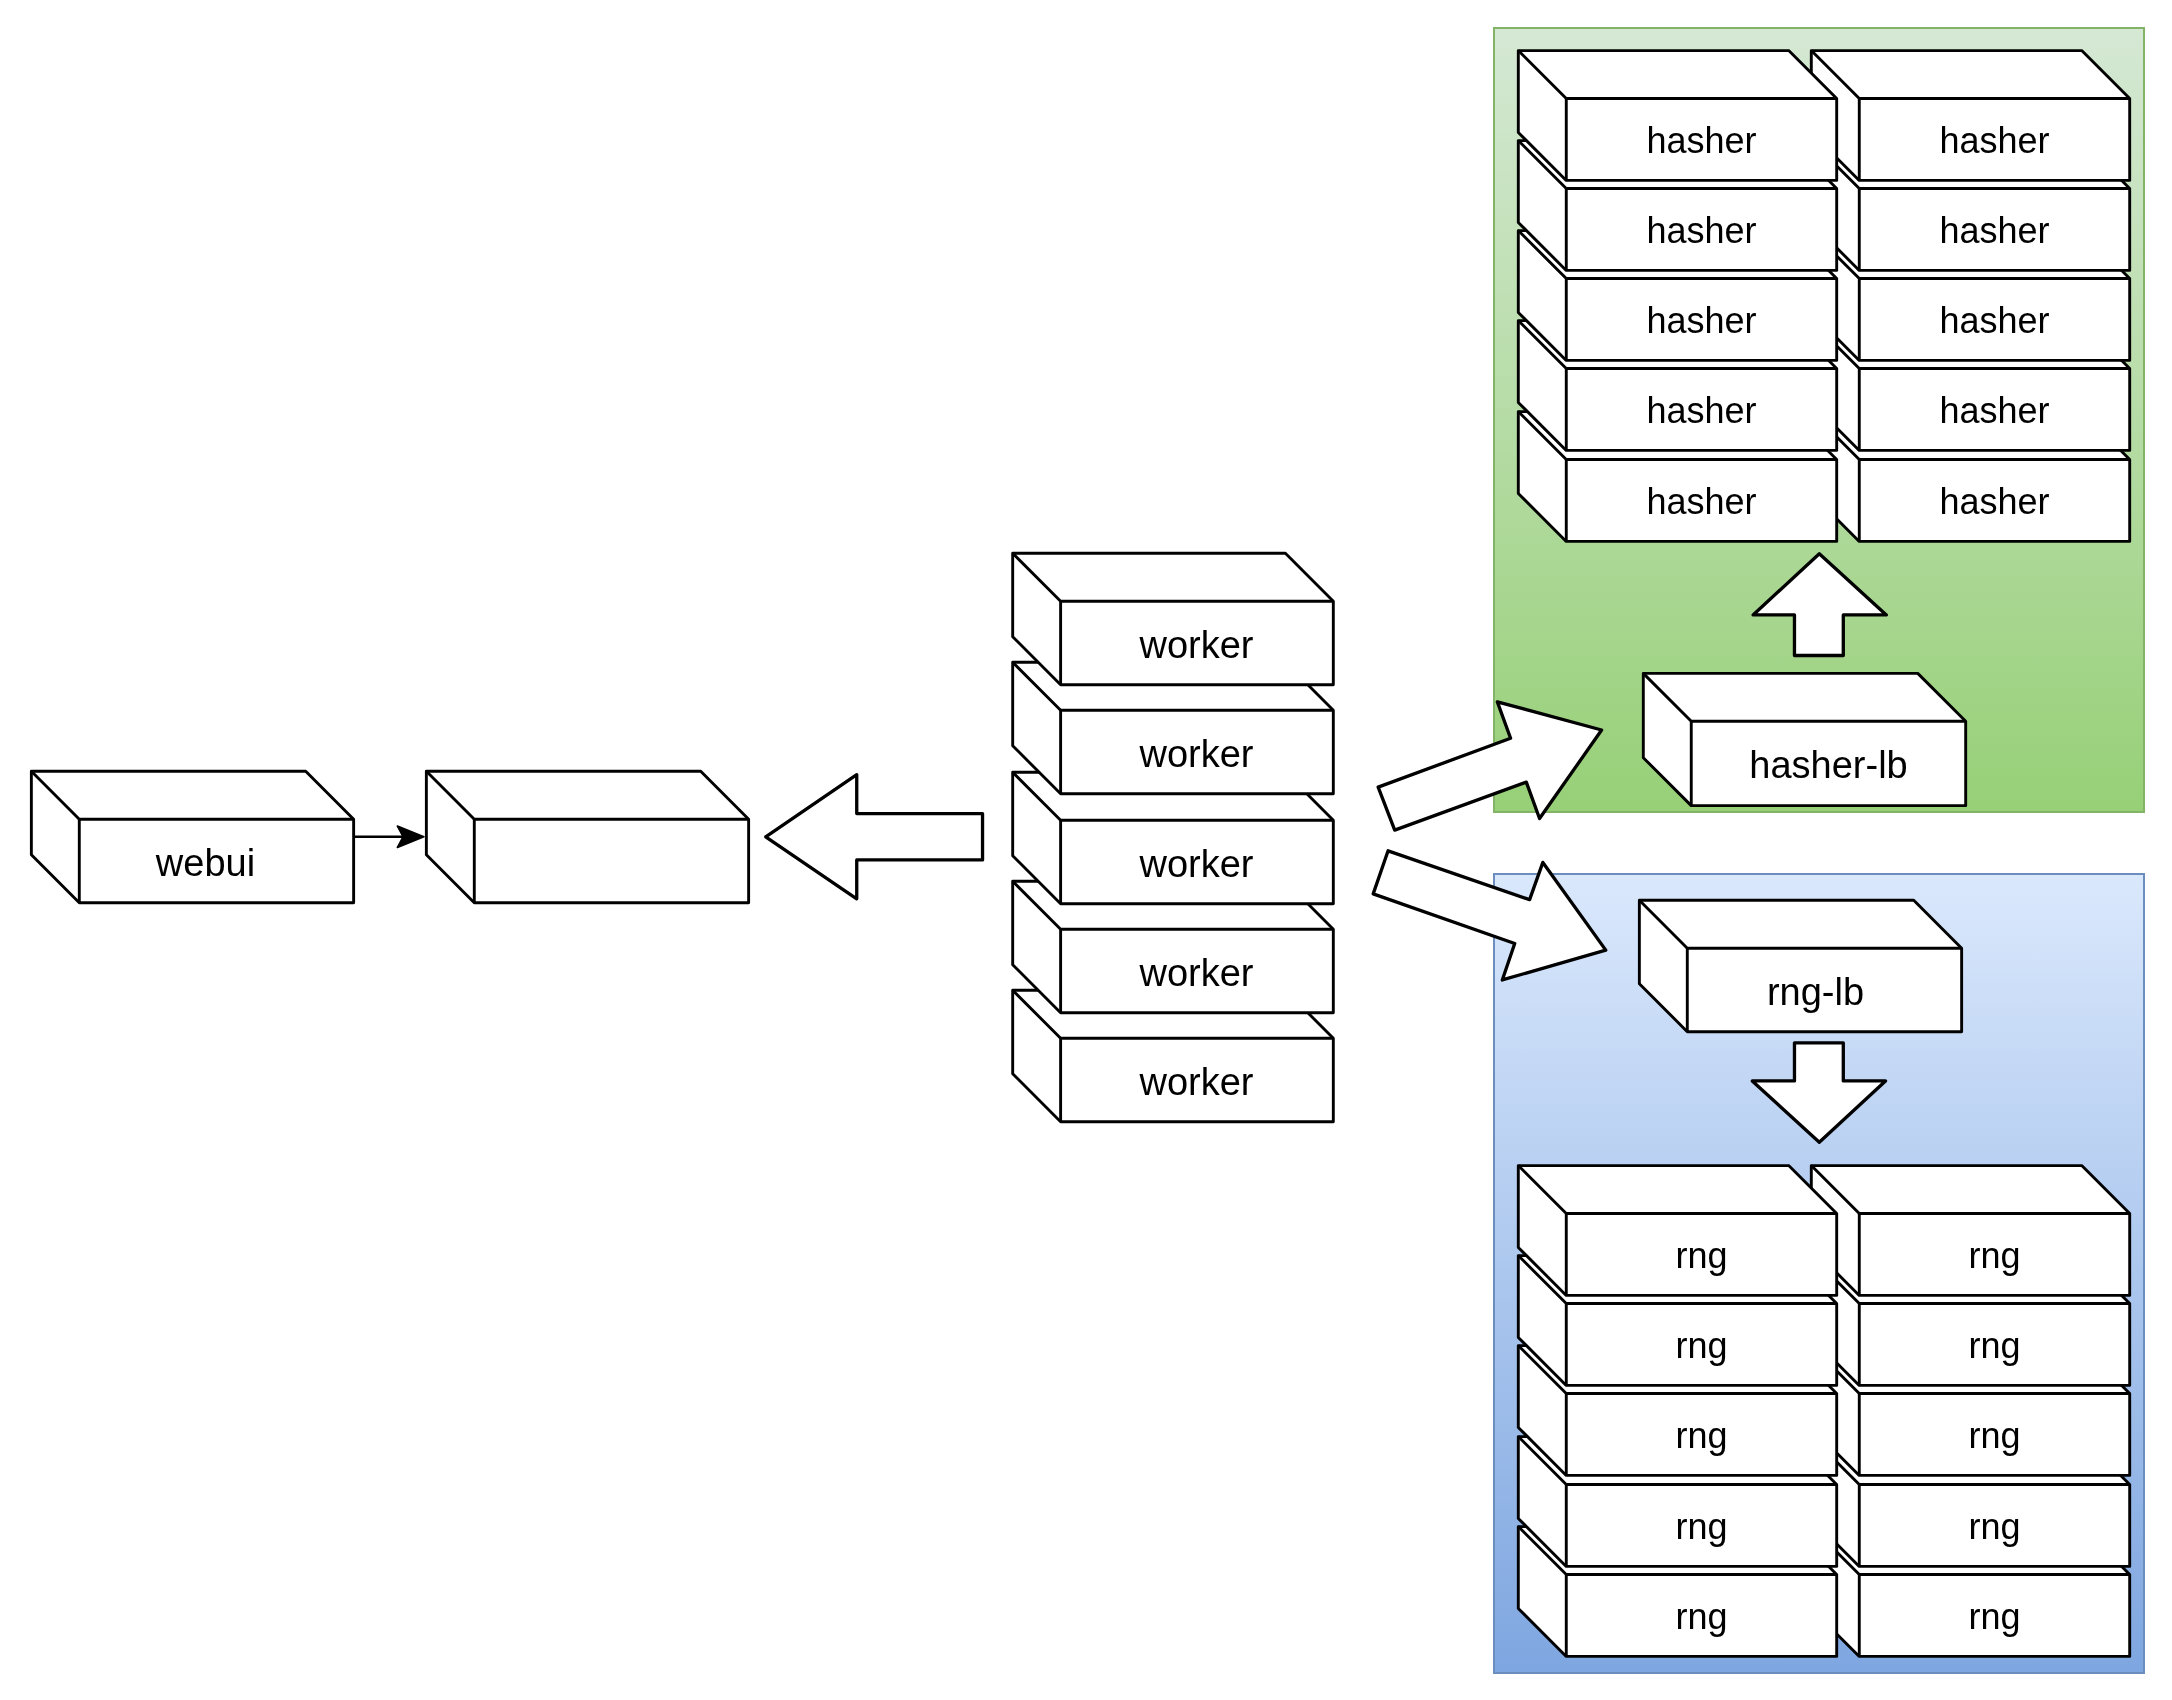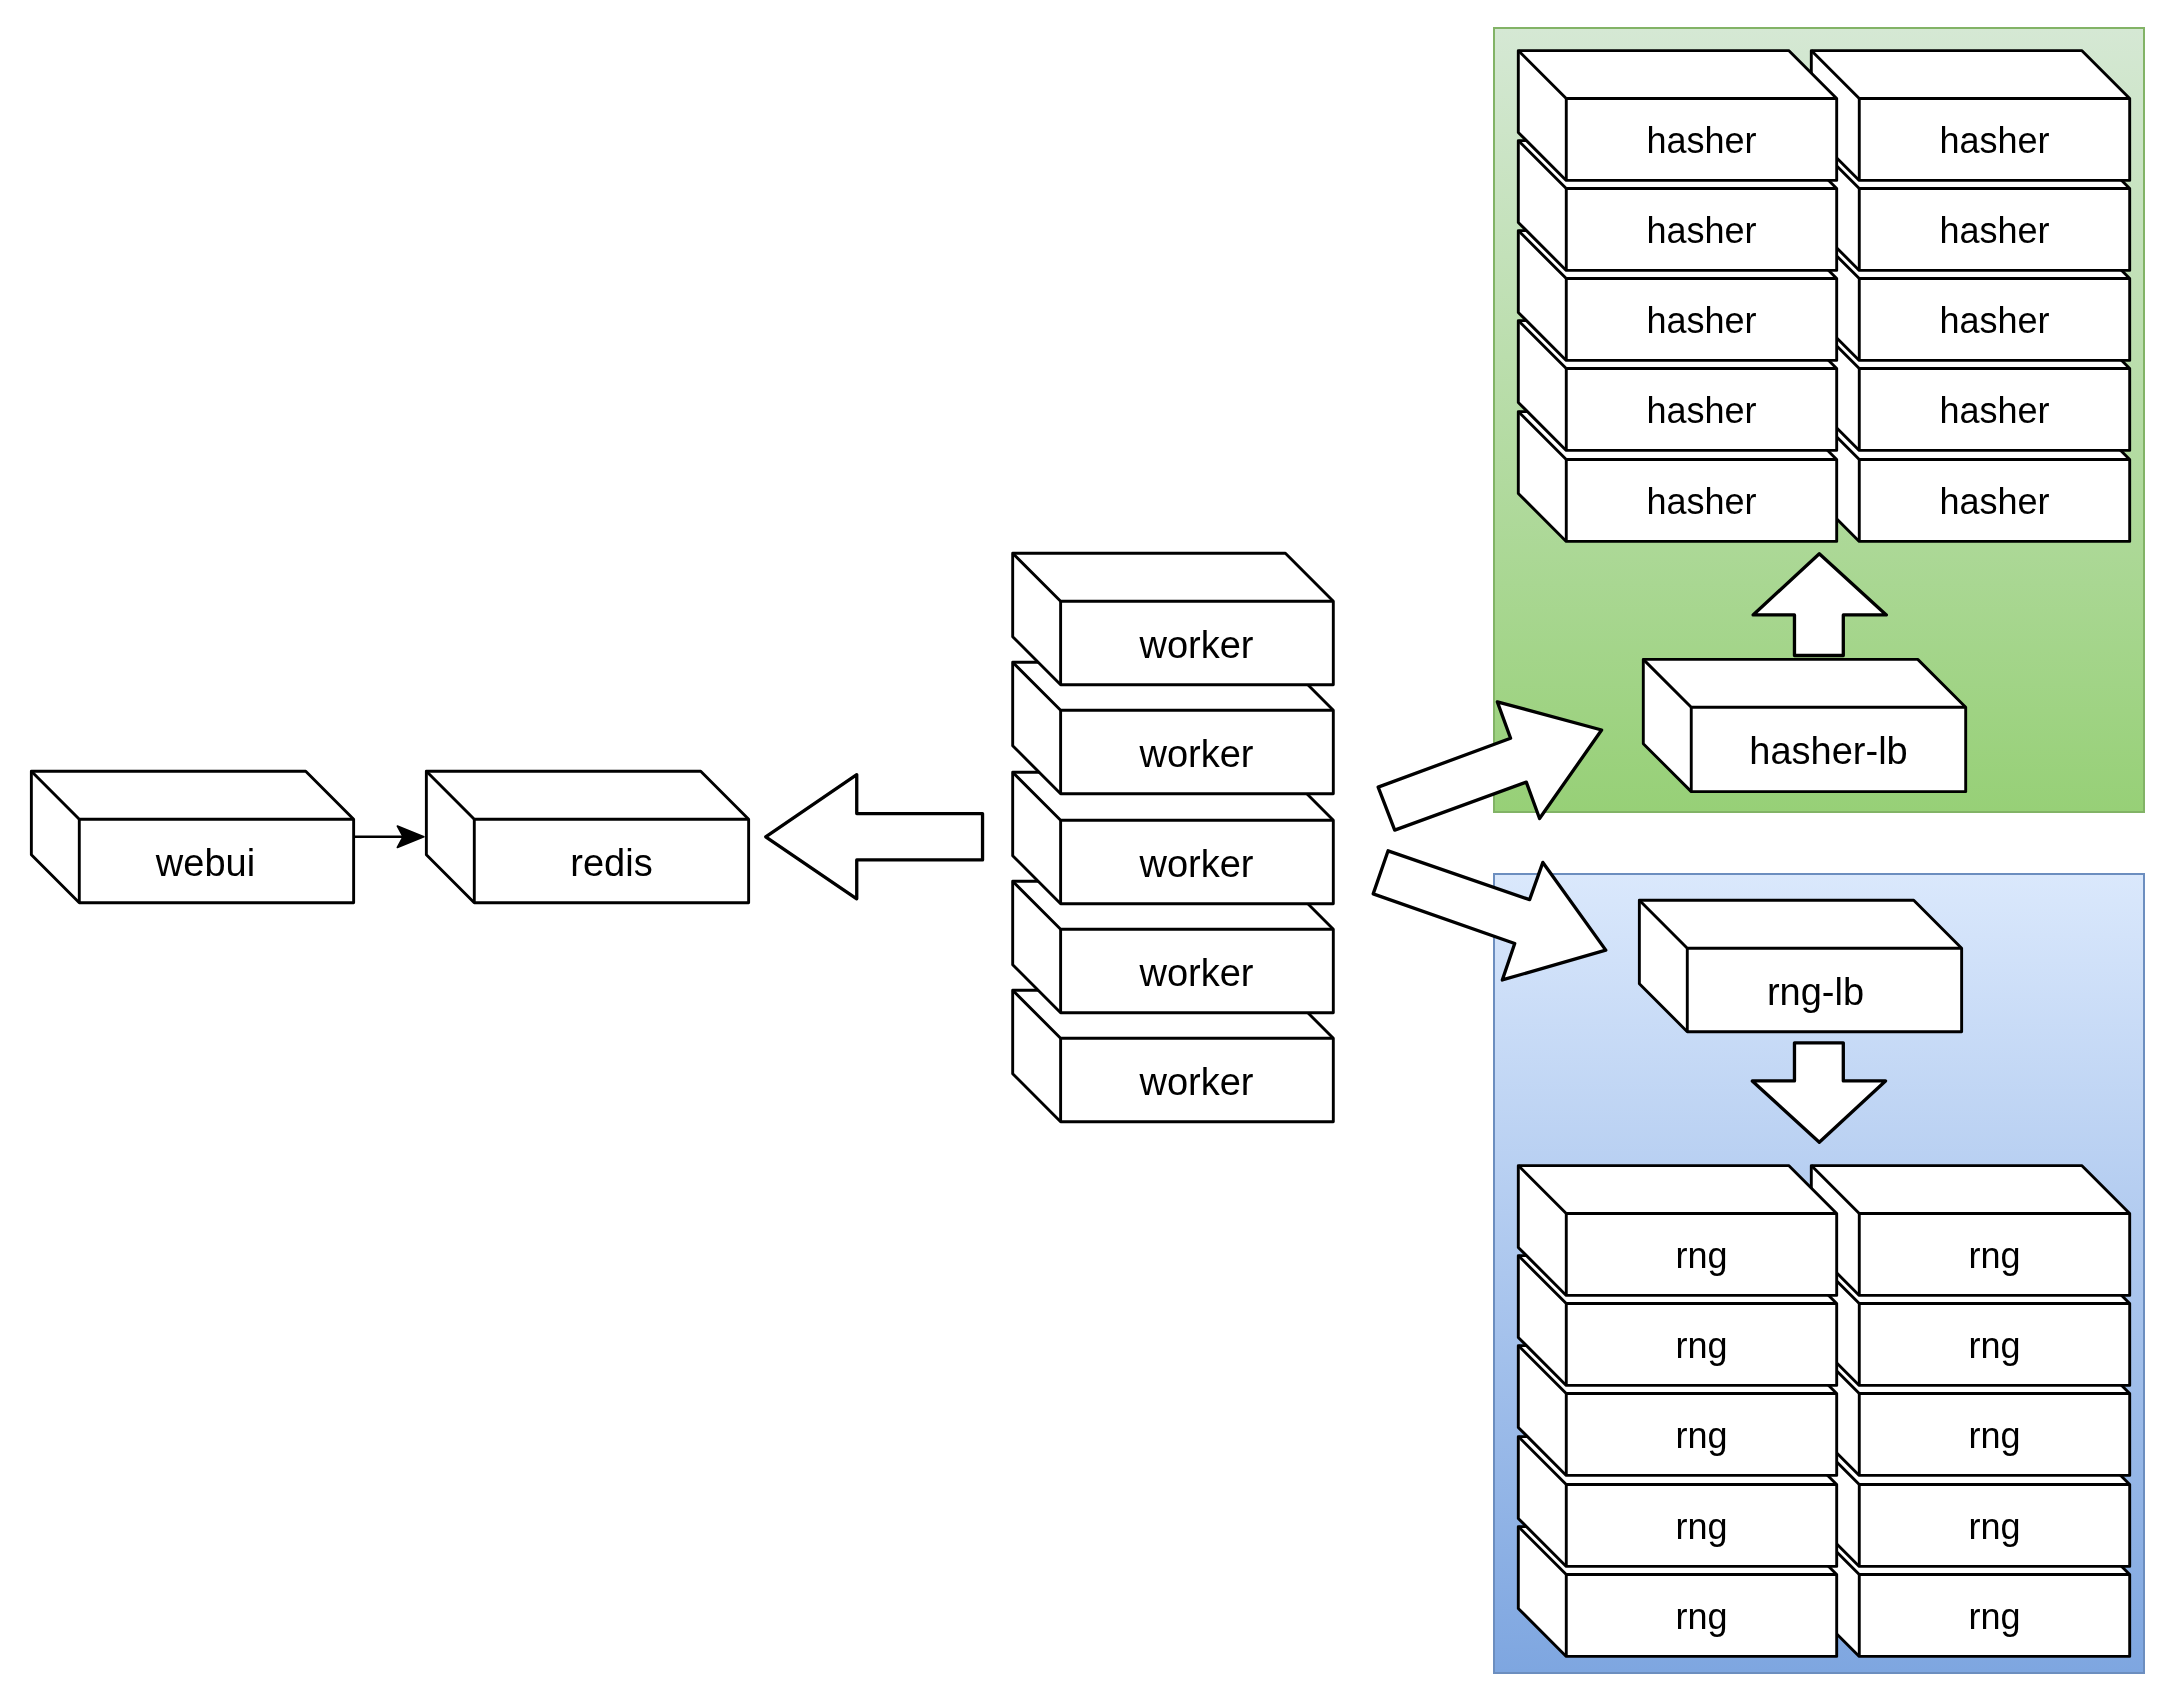--- a/index.html
+++ b/index.html
@@ -48,21 +48,20 @@
         <polyline points="58,58 58,159"></polyline>
       </svg>
     <div class="cube-label" style="left: 48px; top: 48px; width: 253px; height: 84px;">webui</div>
   </div>
   <div class="cube" style="left:426px;top:771px;width:323px;height:132px;z-index:5">
     <svg class="cube-svg" viewBox="-4 -4 398 167" width="329" height="138" style="left: -3.3px; top: -3.3px;">
         <polygon points="0,0 332,0 390,58 390,159 58,159 0,101"></polygon>
         <polyline points="0,0 58,58 390,58"></polyline>
         <polyline points="58,58 58,159"></polyline>
       </svg>
-    <div class="cube-label" style="left: 48px; top: 48px; width: 275px; height: 84px;">redis</div>
   </div>
 
   <div class="cube" style="left:1012px;top:553px;width:321px;height:132px;z-index:40">
     <svg class="cube-svg" viewBox="-4 -4 396 167" width="328" height="138" style="left: -3.3px; top: -3.3px;">
         <polygon points="0,0 330,0 388,58 388,159 58,159 0,101"></polygon>
         <polyline points="0,0 58,58 388,58"></polyline>
         <polyline points="58,58 58,159"></polyline>
       </svg>
     <div class="cube-label" style="left: 48px; top: 48px; width: 273px; height: 84px;">worker</div>
   </div>
@@ -92,21 +91,21 @@
   </div>
   <div class="cube" style="left:1012px;top:990px;width:321px;height:132px;z-index:32">
     <svg class="cube-svg" viewBox="-4 -4 396 167" width="328" height="138" style="left: -3.3px; top: -3.3px;">
         <polygon points="0,0 330,0 388,58 388,159 58,159 0,101"></polygon>
         <polyline points="0,0 58,58 388,58"></polyline>
         <polyline points="58,58 58,159"></polyline>
       </svg>
     <div class="cube-label" style="left: 48px; top: 48px; width: 273px; height: 84px;">worker</div>
   </div>
 
-  <div class="cube" style="left:1643px;top:659px;width:307px;height:132px;z-index:5">
+  <div class="cube" style="left:1643px;top:673px;width:307px;height:132px;z-index:5">
     <svg class="cube-svg" viewBox="-4 -4 398 168" width="329" height="139" style="left: -3.3px; top: -3.3px;">
         <polygon points="0,0 332,0 390,58 390,160 58,160 0,102"></polygon>
         <polyline points="0,0 58,58 390,58"></polyline>
         <polyline points="58,58 58,160"></polyline>
       </svg>
     <div class="cube-label" style="left: 48px; top: 48px; width: 275px; height: 84px;">hasher-lb</div>
   </div>
   <div class="cube" style="left:1639px;top:900px;width:323px;height:132px;z-index:5">
     <svg class="cube-svg" viewBox="-4 -4 398 167" width="329" height="138" style="left: -3.3px; top: -3.3px;">
         <polygon points="0,0 332,0 390,58 390,159 58,159 0,101"></polygon>

